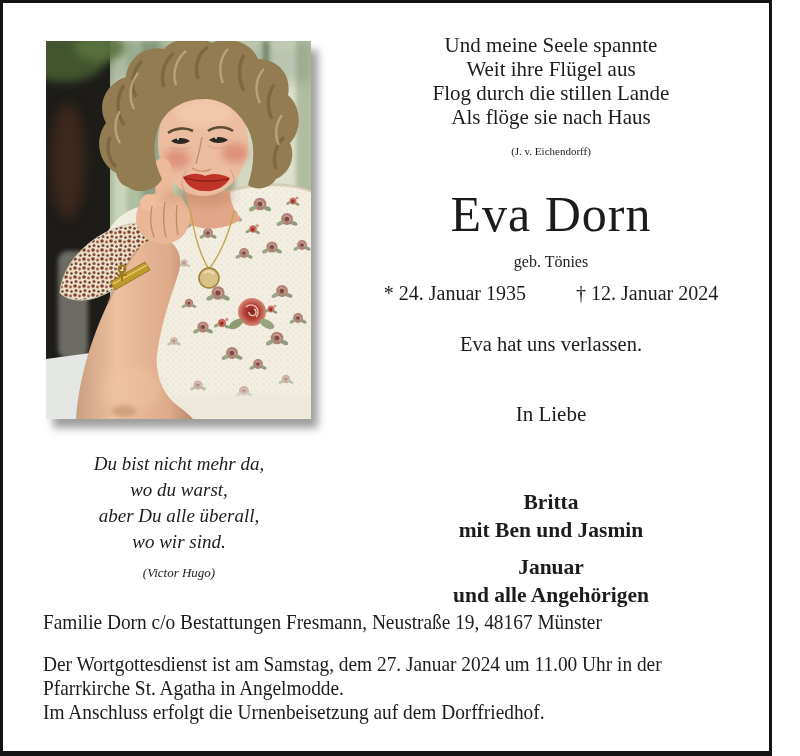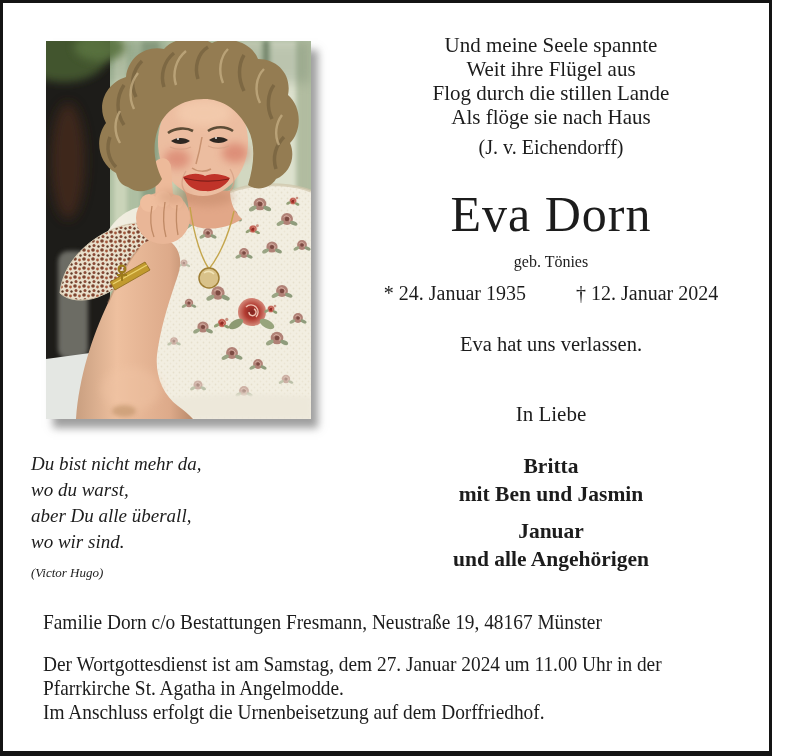--- a/index.html
+++ b/index.html
@@ -8,31 +8,31 @@
     background:#ffffff;border:3px solid #141414;border-bottom-width:5px;
     font-family:"Liberation Serif", serif;color:#1c1c1c;overflow:hidden;
   }
   .photo{
     position:absolute;left:43px;top:38px;width:265px;height:378px;
     background:#aebfa2;box-shadow:7px 9px 8px rgba(80,80,80,.55);
   }
   .photo svg{display:block;}
   .rcol{position:absolute;left:378px;width:340px;text-align:center;}
   .poem{top:30px;font-size:21px;line-height:24px;}
-  .poem-attr{top:133px;font-size:20px;}
+  .poem-attr{top:142px;font-size:11px;}
   .name{top:183px;font-size:50px;line-height:56px;letter-spacing:1px;font-weight:500;}
   .maiden{top:250px;font-size:16px;}
   .dates{top:279px;font-size:20px;display:flex;justify-content:center;gap:50px;}
   .farewell{top:329px;font-size:20.5px;line-height:25px;}
   .salutation{top:399px;font-size:21px;}
-  .mourners{font-weight:bold;font-size:21.5px;line-height:28px;}
+  .mourners{font-weight:bold;font-size:21.5px;line-height:28px;margin-top:36px;}
   .mg1{top:449px;}
   .mg2{top:514px;}
   .squote{
-    position:absolute;left:28px;top:448px;width:296px;text-align:left;
+    position:absolute;left:28px;top:448px;width:296px;text-align:center;
     font-style:italic;font-size:19px;line-height:26px;
   }
   .squote-attr{font-size:13px;margin-top:5px;}
   .bottom{position:absolute;left:40px;white-space:nowrap;}
   .contact{top:607px;font-size:21.5px;}
   .service{top:649px;font-size:21.5px;line-height:24px;}
   .cond{display:inline-block;transform:scaleX(0.9);transform-origin:0 50%;white-space:nowrap;}
   .condblock{transform:scaleX(0.9);transform-origin:0 0;}
 </style>
 </head>

